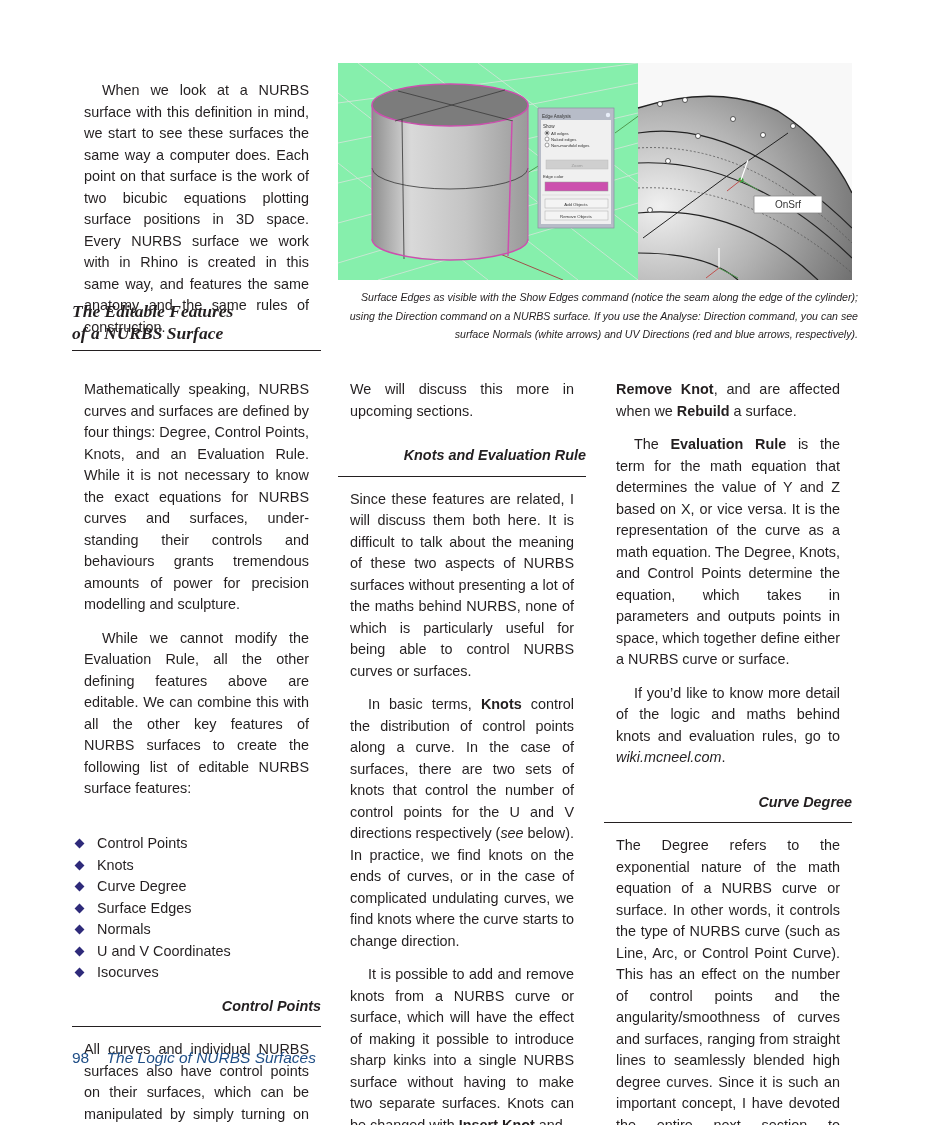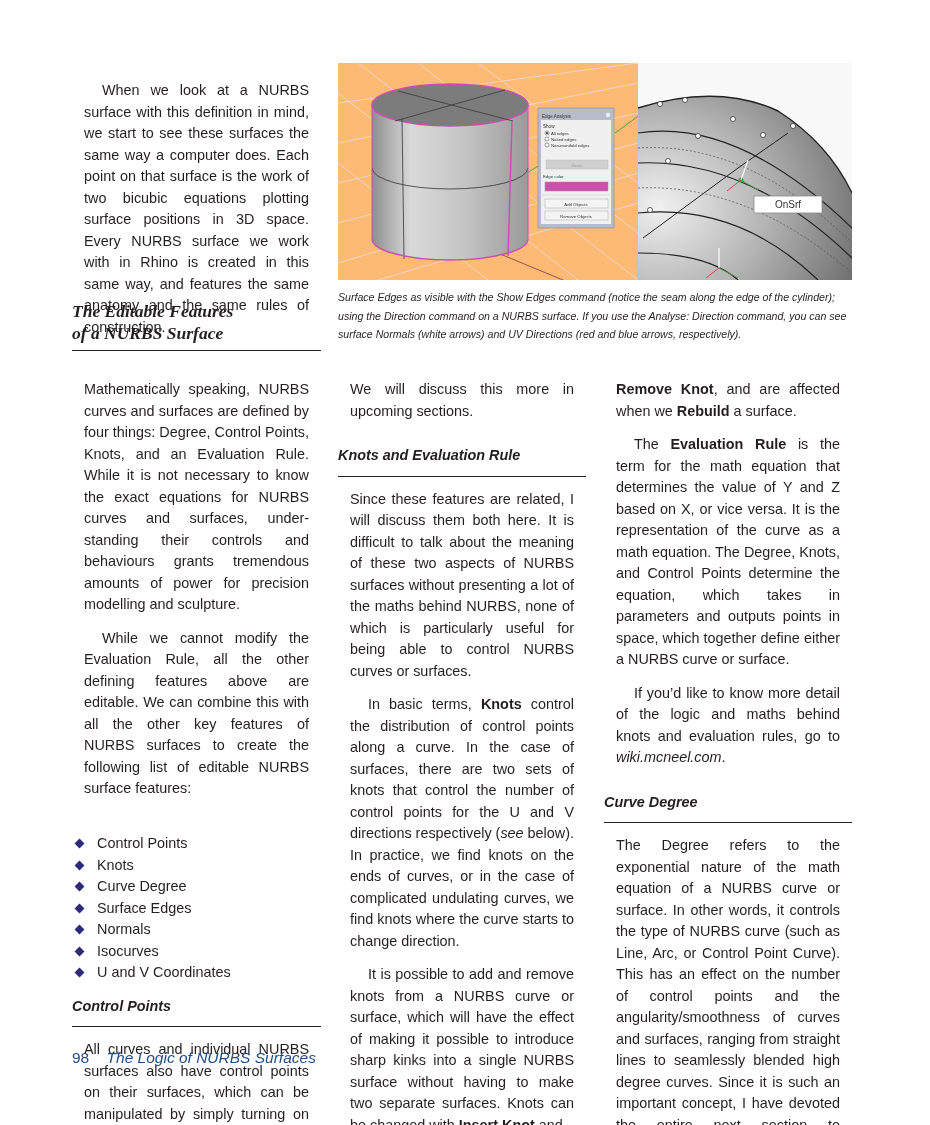--- a/index.html
+++ b/index.html
@@ -10,33 +10,33 @@
   .indent { text-indent: 18px; }
   .intro { left: 72px; top: 68px; width: 249px; }
   .section-title { position: absolute; left: 72px; top: 301px; width: 249px;
                    font-family: "Liberation Serif", "DejaVu Serif", serif; font-weight: bold;
                    font-size: 17.5px; line-height: 21.5px; color: #231f20;
                    border-bottom: 1.5px solid #231f20; padding-bottom: 6px; font-style: italic; }
   .c1 { left: 72px; top: 367px; width: 249px; }
   .c2 { left: 338px; top: 367px; width: 248px; }
   .c3 { left: 604px; top: 367px; width: 248px; }
   .subhead { font-weight: bold; font-style: italic; font-size: 14.4px;
-             border-bottom: 1.3px solid #231f20; padding-bottom: 9px; margin: 0 0 12px 0; text-align: left; }
+             border-bottom: 1.3px solid #231f20; padding-bottom: 9px; margin: 0 0 12px 0; text-align: right; }
   .gap { height: 21.5px; }
   ul.features { list-style: none; margin: 0; padding: 0; text-align: left; }
   ul.features li { display: flex; align-items: center; height: 21.5px; }
   .diamond { width: 7px; height: 7px; background: #2e2a7a; transform: rotate(45deg);
              margin: 0 14px 0 4px; flex: 0 0 auto; }
   b { font-weight: bold; }
   i { }
 
   
-  .figure { position: absolute; left: 338px; top: 63px; width: 514px; height: 217px; background: #fdba74; overflow: hidden; }
+  .figure { position: absolute; left: 338px; top: 63px; width: 514px; height: 217px; background: #86efac; overflow: hidden; }
   .caption { position: absolute; left: 338px; top: 288px; width: 520px; font-size: 10.6px; line-height: 18.5px;
-             font-style: italic; color: #231f20; }
+             font-style: italic; color: #231f20; text-align: right; }
 
   .footer { position: absolute; left: 72px; top: 1049px; font-size: 15.5px; color: #1f4e86; }
   .footer .num { font-style: normal; margin-right: 13px; text-align: right; }
   .footer .title { font-style: italic; }
 </style>
 </head>
 <body>
 
 <div class="col intro">
   <p class="indent">When we look at a NURBS surface with this definition in mind, we start to see these surfaces the same way a com­puter does. Each point on that surface is the work of two bicubic equations plot­ting surface positions in 3D space. Every NURBS surface we work with in Rhino is created in this same way, and features the same anatomy and the same rules of construction.</p>
@@ -173,25 +173,25 @@
     <li>
         <span class="diamond"></span>
         <span>Surface Edges</span>
       </li>
     <li>
         <span class="diamond"></span>
         <span>Normals</span>
       </li>
     <li>
         <span class="diamond"></span>
+        <span>U and V Coordinates</span>
+      </li>
+    <li>
+        <span class="diamond"></span>
         <span>Isocurves</span>
-      </li>
-    <li>
-        <span class="diamond"></span>
-        <span>U and V Coordinates</span>
       </li>
   </ul>
   <div class="gap" style="height:12px"></div>
   <div class="subhead">Control Points</div>
   <p><span>All curves and individual NURBS sur­faces also have control points on their surfaces, which can be manipulated by simply turning on </span><b>Control Points</b><span>.</span></p>
 </div>
 
 <div class="col c2">
   <p>We will discuss this more in upcoming sections.</p>
   <div class="gap" style="height:11px"></div>

